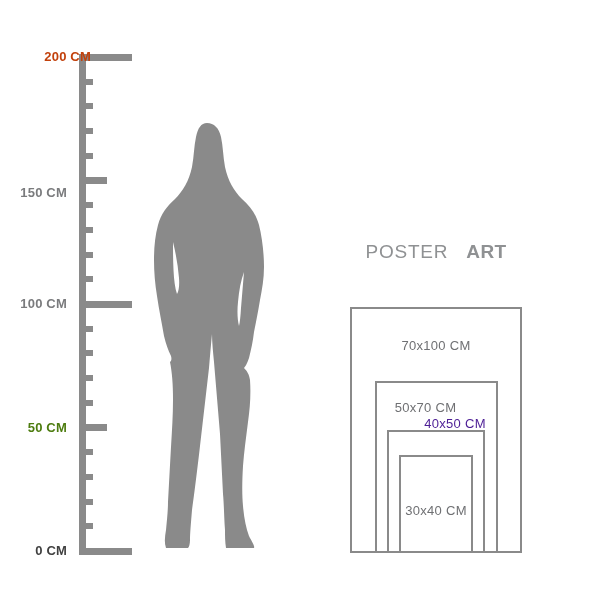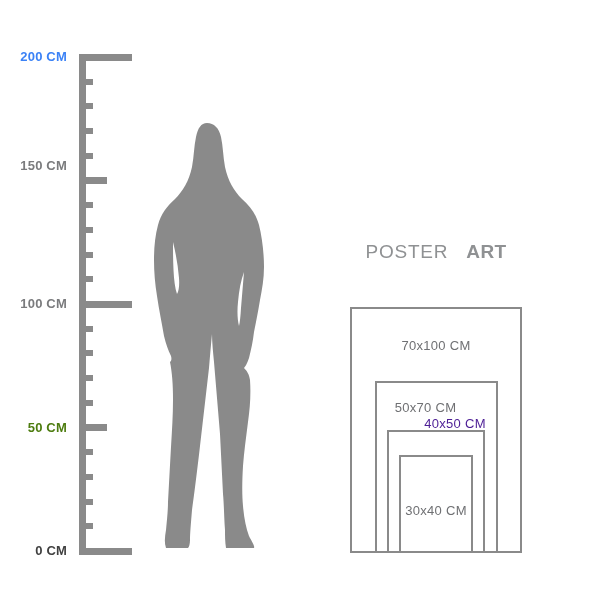--- a/index.html
+++ b/index.html
@@ -97,22 +97,22 @@
       <div class="ruler-tick" style="left: 79px; top: 276.3px; width: 14px; height: 6px; background: rgb(138, 138, 138);"></div>
       <div class="ruler-tick" style="left: 79px; top: 251.6px; width: 14px; height: 6px; background: rgb(138, 138, 138);"></div>
       <div class="ruler-tick" style="left: 79px; top: 226.9px; width: 14px; height: 6px; background: rgb(138, 138, 138);"></div>
       <div class="ruler-tick" style="left: 79px; top: 202.2px; width: 14px; height: 6px; background: rgb(138, 138, 138);"></div>
       <div class="ruler-tick" style="left: 79px; top: 177px; width: 28px; height: 7px; background: rgb(138, 138, 138);"></div>
       <div class="ruler-tick" style="left: 79px; top: 152.8px; width: 14px; height: 6px; background: rgb(138, 138, 138);"></div>
       <div class="ruler-tick" style="left: 79px; top: 128.1px; width: 14px; height: 6px; background: rgb(138, 138, 138);"></div>
       <div class="ruler-tick" style="left: 79px; top: 103.4px; width: 14px; height: 6px; background: rgb(138, 138, 138);"></div>
       <div class="ruler-tick" style="left: 79px; top: 78.7px; width: 14px; height: 6px; background: rgb(138, 138, 138);"></div>
       <div class="ruler-tick" style="left: 79px; top: 53.5px; width: 53px; height: 7px; background: rgb(138, 138, 138);"></div>
-      <div class="ruler-label" style="top: 48px; color: #3b82f6;">200 CM</div>
-      <div class="ruler-label" style="top: 157px; color: rgb(122, 123, 125);">150 CM</div>
+      <div class="ruler-label" style="top: 48px; color: #c2410c; margin-left: 24px;">200 CM</div>
+      <div class="ruler-label" style="top: 184px; color: rgb(122, 123, 125);">150 CM</div>
       <div class="ruler-label" style="top: 295px; color: rgb(122, 123, 125);">100 CM</div>
       <div class="ruler-label" style="top: 418.5px; color: #4d7c0f;">50 CM</div>
       <div class="ruler-label" style="top: 542px; color: #404040;">0 CM</div>
     </div>
 
   <svg class="figure-svg" viewBox="0 0 150 450" xmlns="http://www.w3.org/2000/svg">
     <path fill-rule="evenodd" stroke="none" d="M 67 13
              C 74 13 79 18 81 27
              C 83 36 83 46 85 57
              C 88 71 94 81 102 89

